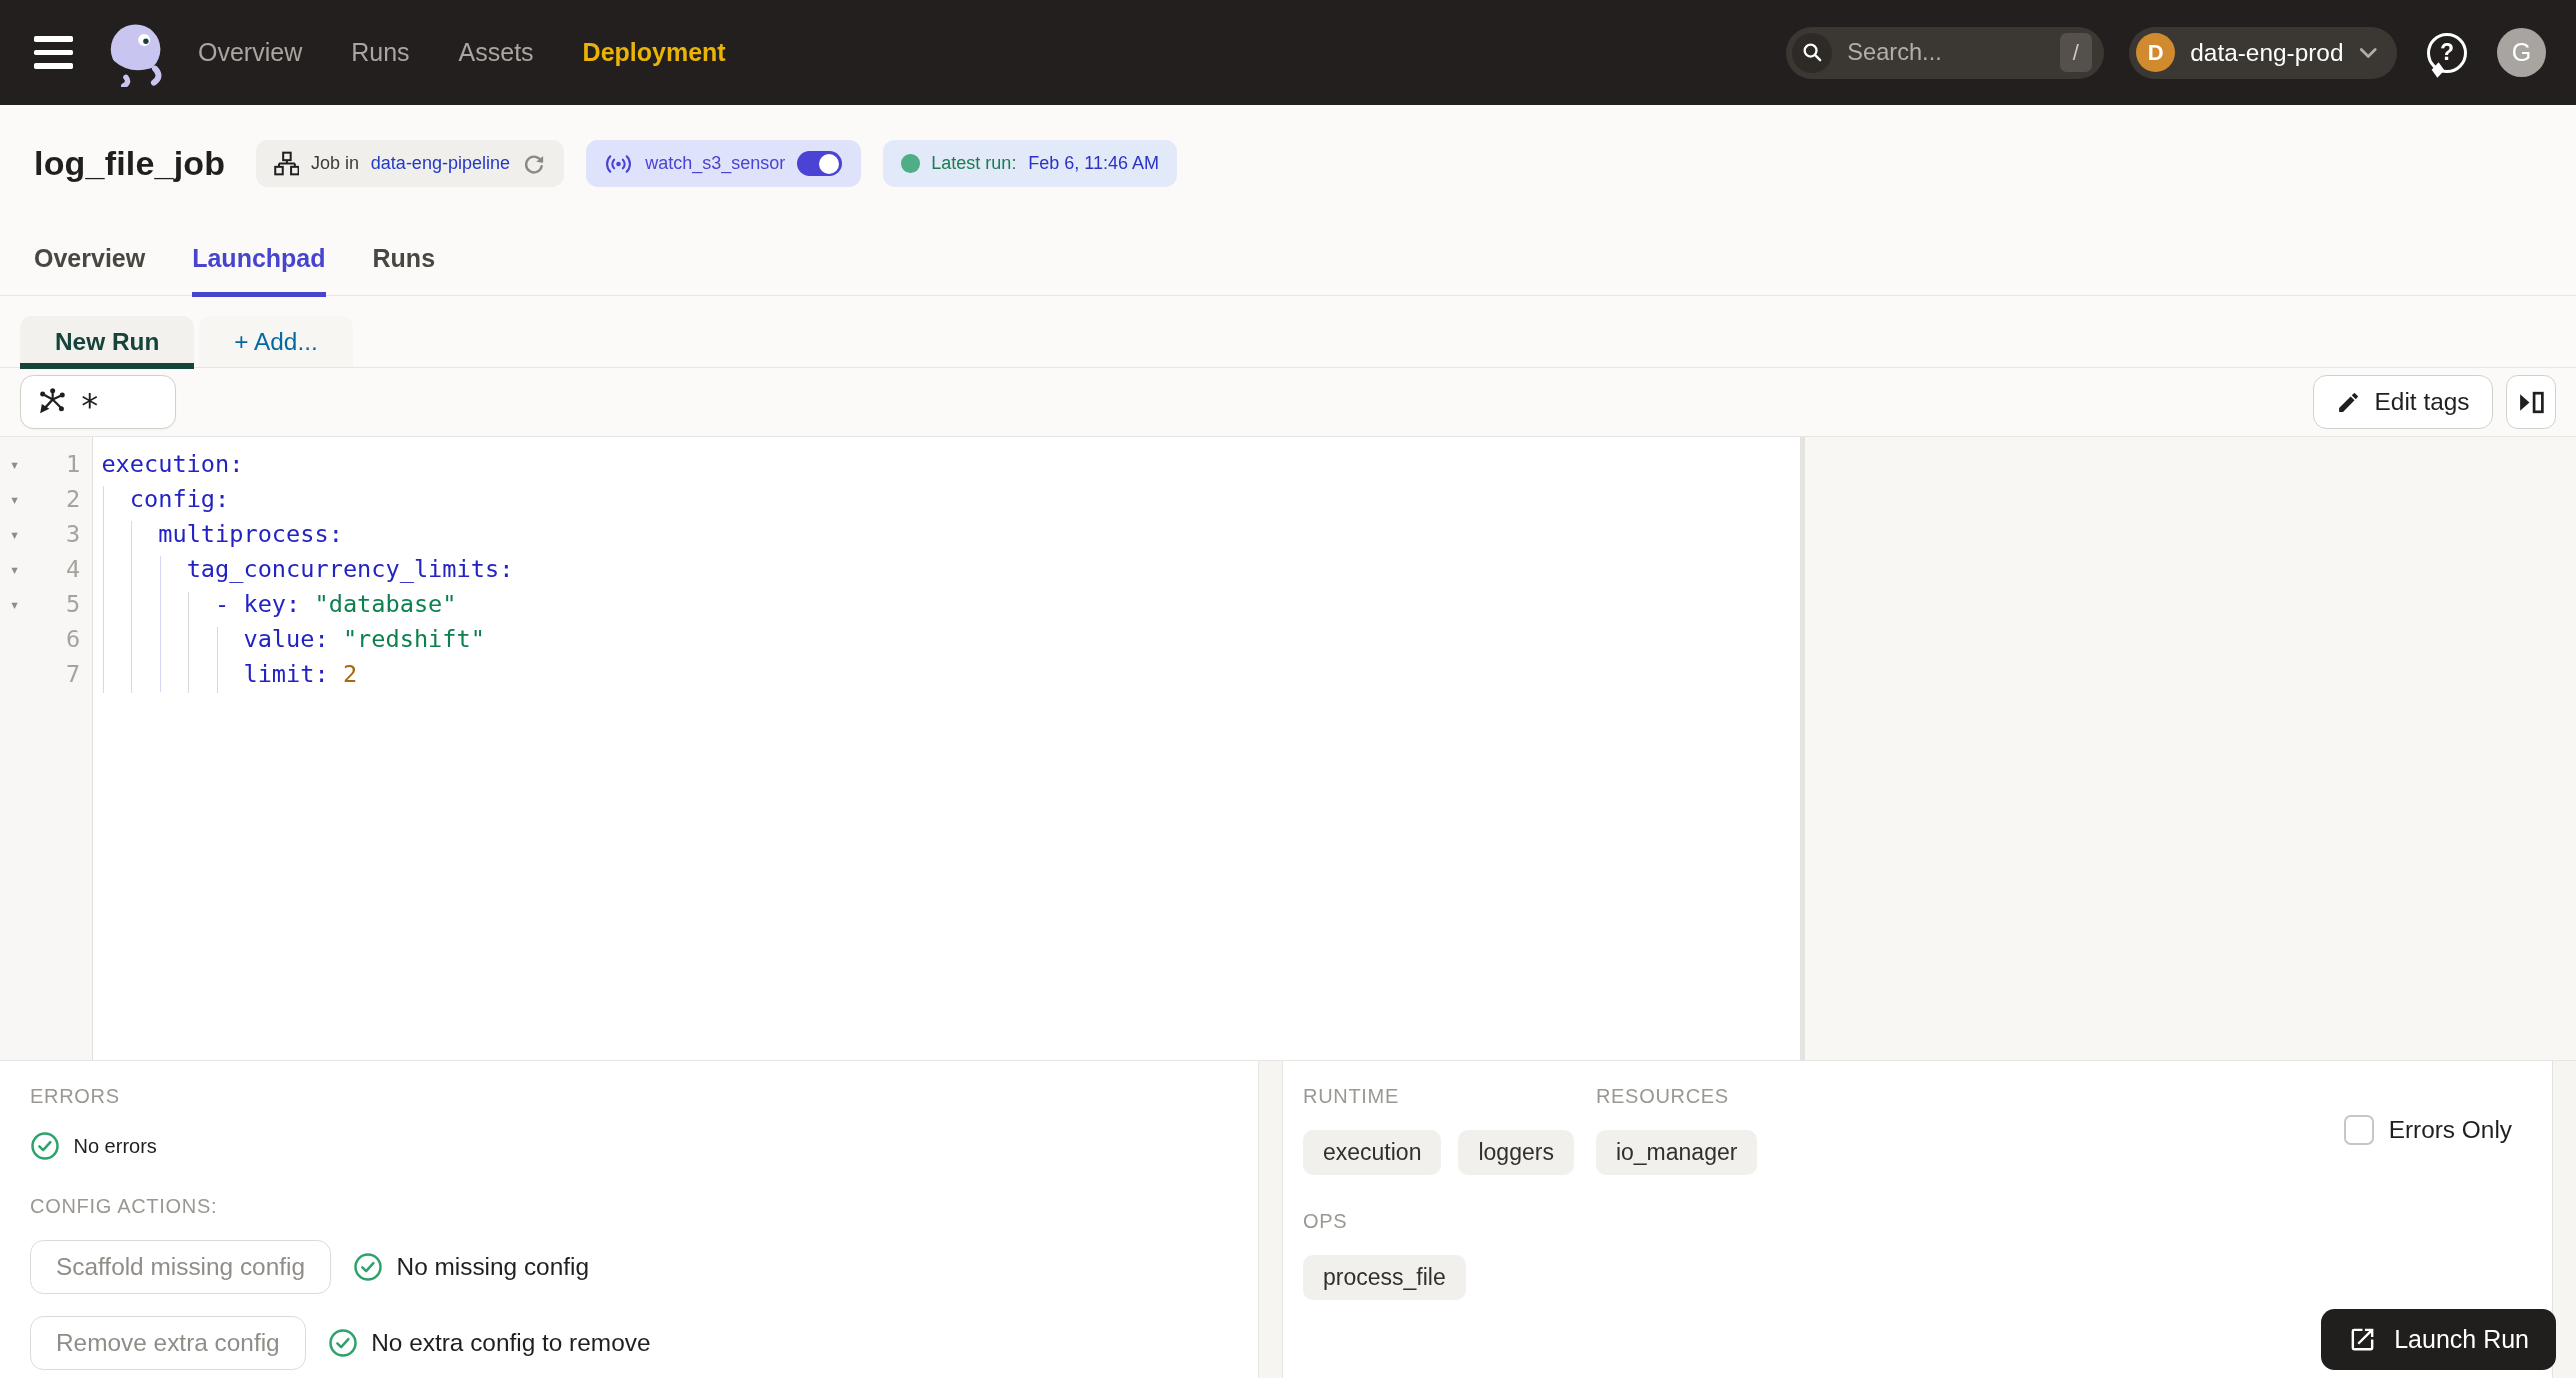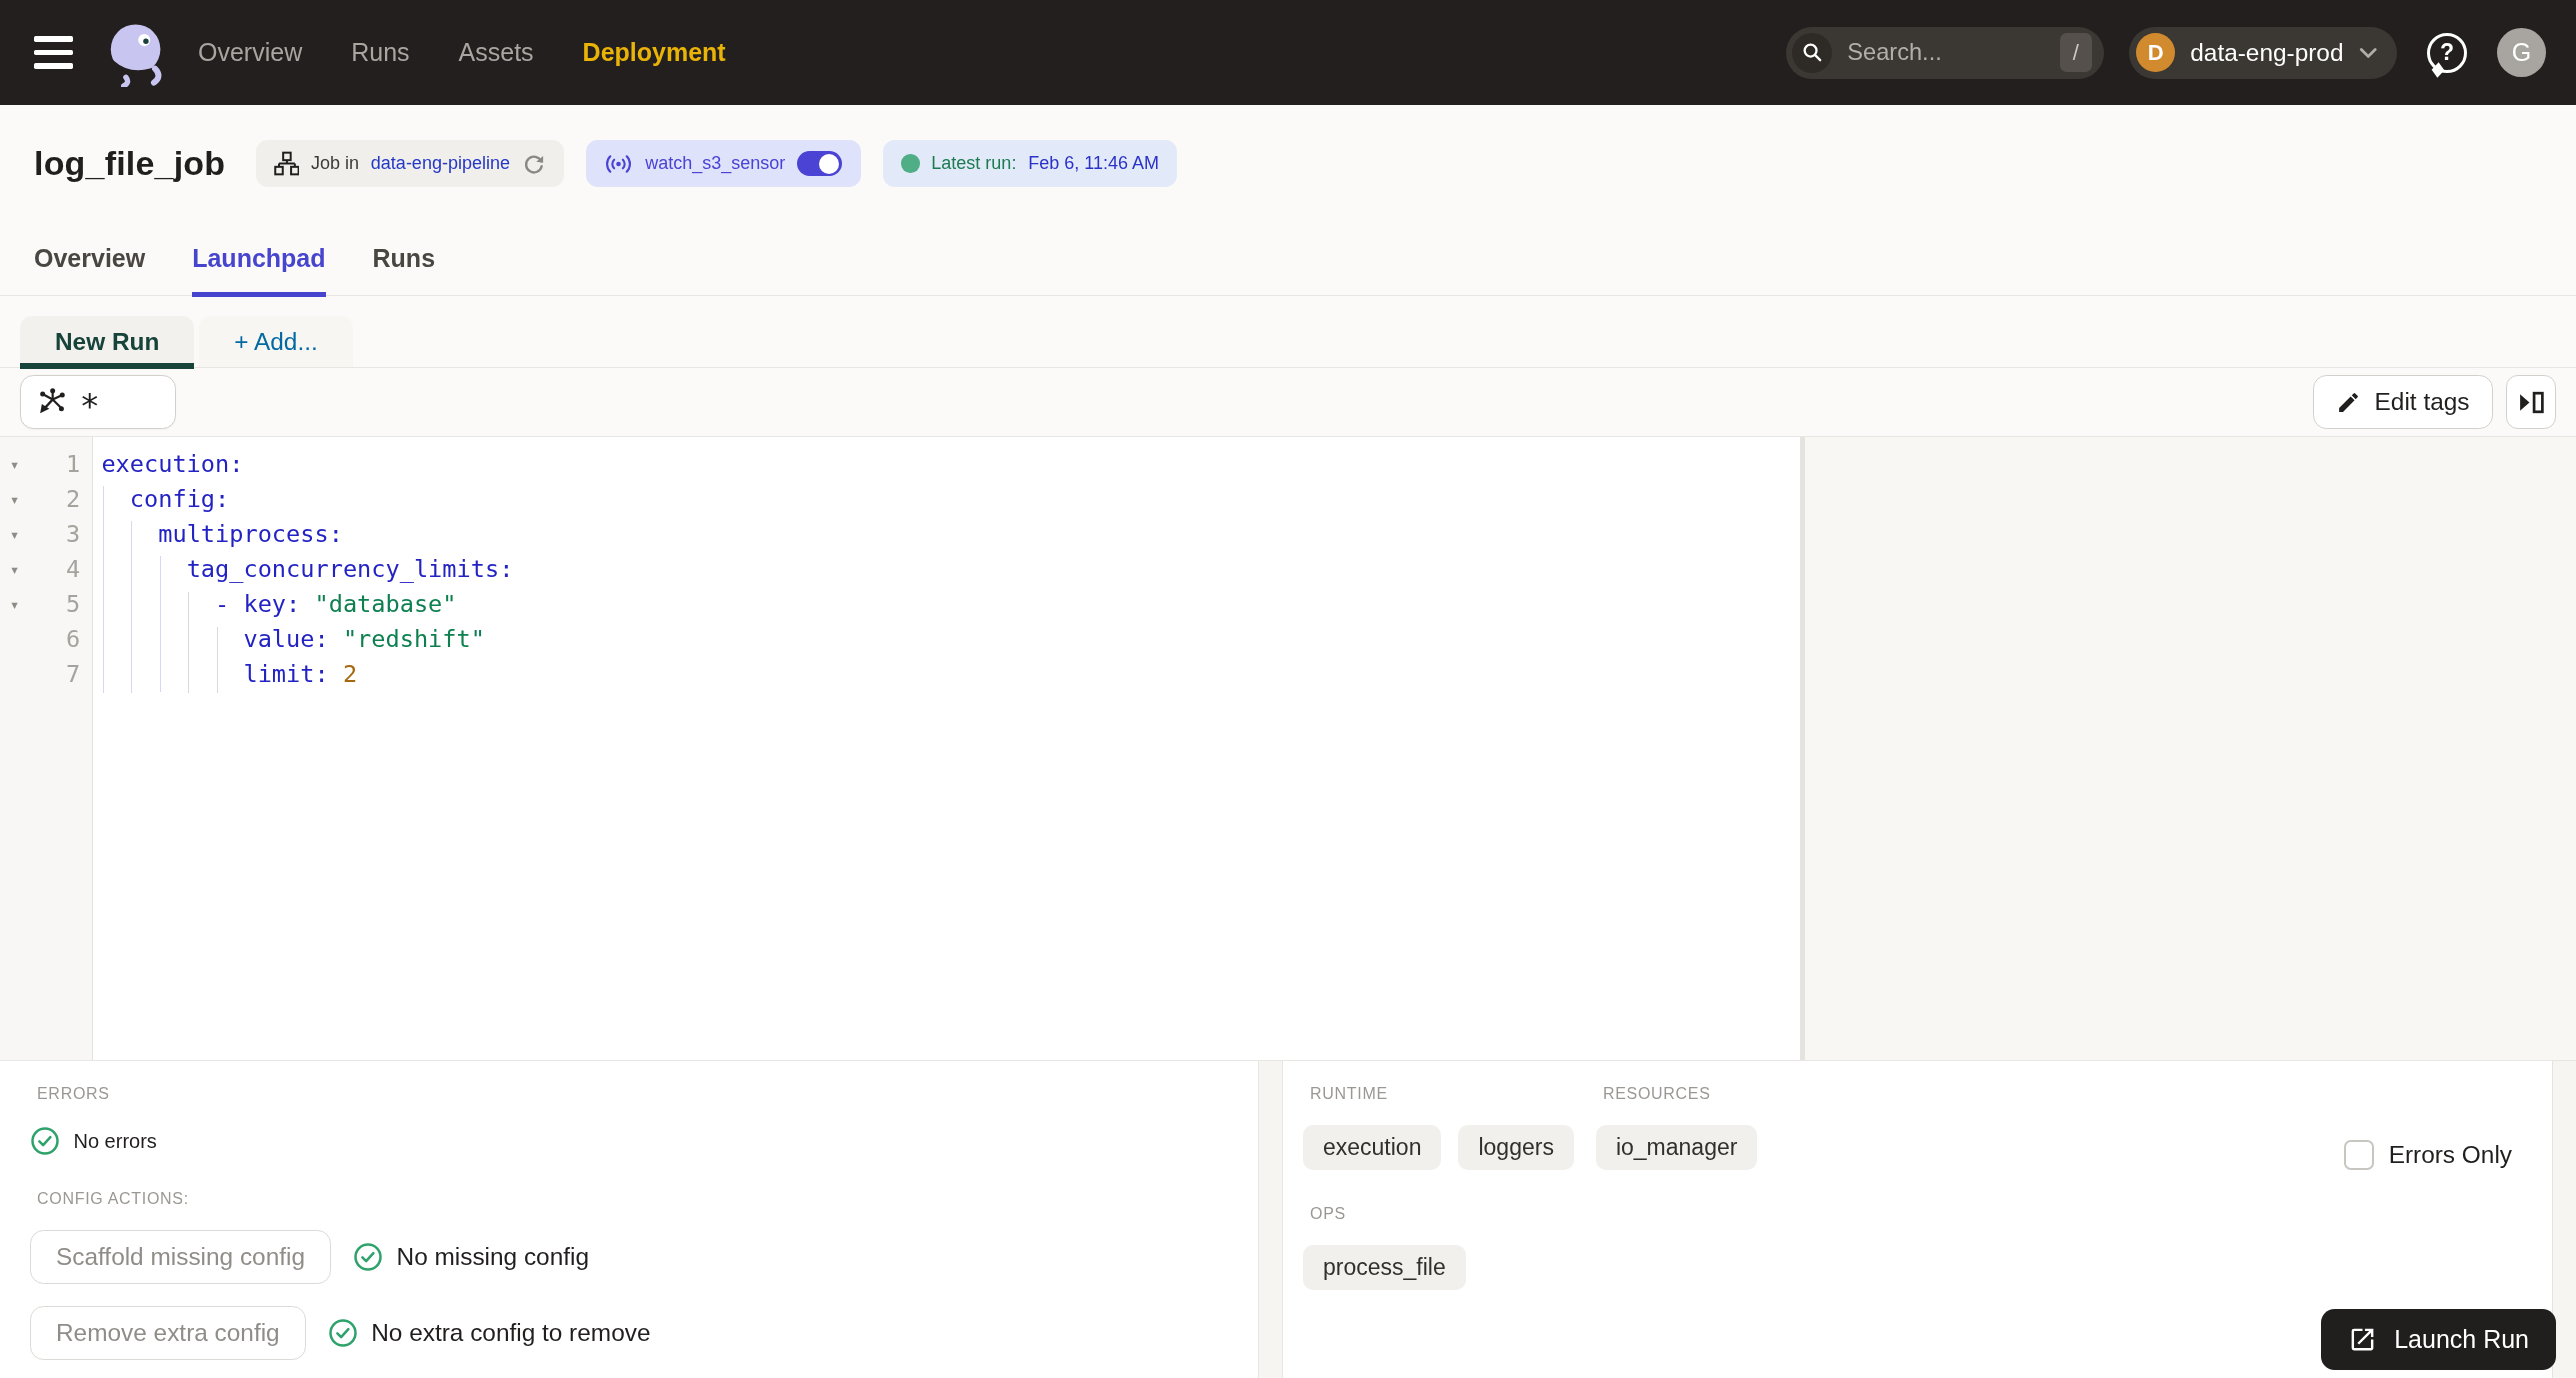--- a/index.html
+++ b/index.html
@@ -149,34 +149,34 @@
   .guide { position: absolute; width: 0; z-index: 0; }
   .guide.indigo { border-left: 1.7px solid #D5D8F2; }
   .guide.gray { border-left: 1.7px solid #DBD9D5; }
 
   .vdivider { width: 5px; flex: none; background: #E5E3DF; cursor: col-resize; }
   .right-empty { flex: 1; background: #F8F7F4; }
 
   
   .bottom-split { height: 318px; border-top: 1.7px solid #E8E6E2; display: flex; background: #FFFFFF; }
   .errors-panel { width: 1258px; flex: none; padding: 23.6px 0 0 30px; }
-  .section-label { font-size: 16px; color: #9B9893; letter-spacing: 0.7px; margin-left: 7px; }
+  .section-label { font-size: 20px; color: #9B9893; letter-spacing: 0.7px; }
   .status-row { display: flex; align-items: center; gap: 13.5px; font-size: 20px; margin: 23.6px 0 34px; }
   .check-icon { width: 30px; height: 30px; display: flex; flex: none; }
   .action-row { display: flex; align-items: center; gap: 22px; margin-top: 22px; }
   .action-btn {
     height: 54px; background: #FFFFFF; border: 1.7px solid #DCDAD6; border-radius: 13.5px;
     color: #908D88; font-size: 24.4px; padding: 0 25px; cursor: pointer; font-family: inherit;
   }
   .action-status { display: flex; align-items: center; gap: 13.5px; font-size: 24.4px; }
 
   .splitter { width: 25px; flex: none; background: #F6F5F2; border-left: 1.7px solid #E8E6E2; border-right: 1.7px solid #E8E6E2; cursor: col-resize; }
 
   .preview-panel { flex: 1; position: relative; padding: 23.6px 34px 0 20px; }
-  .preview-top { display: flex; align-items: flex-end; }
+  .preview-top { display: flex; align-items: center; }
   .sections-row { display: flex; }
   .sections-row .section { min-width: 241px; margin-right: 22px; }
   .tag-row { display: flex; gap: 17px; margin-top: 22px; }
   .tag {
     height: 45px; background: #F1F0ED; border-radius: 10px; padding: 18px 20px;
     font-size: 23px; color: #33302C; display: flex; align-items: center; cursor: pointer;
   }
   .bottom-sections .section { margin-top: 35px; }
   .errors-only { margin-left: auto; margin-right: 30px; display: flex; align-items: center; gap: 15px; font-size: 24.4px; cursor: pointer; }
   .checkbox { width: 30px; height: 30px; border: 2.5px solid #C8C6C1; border-radius: 6.7px; background: #FFFFFF; flex: none; }

